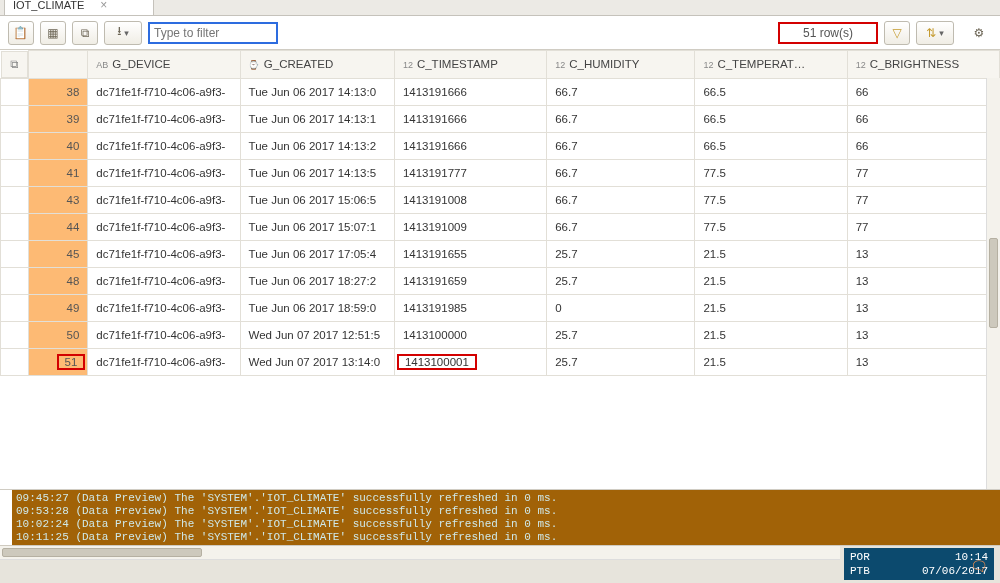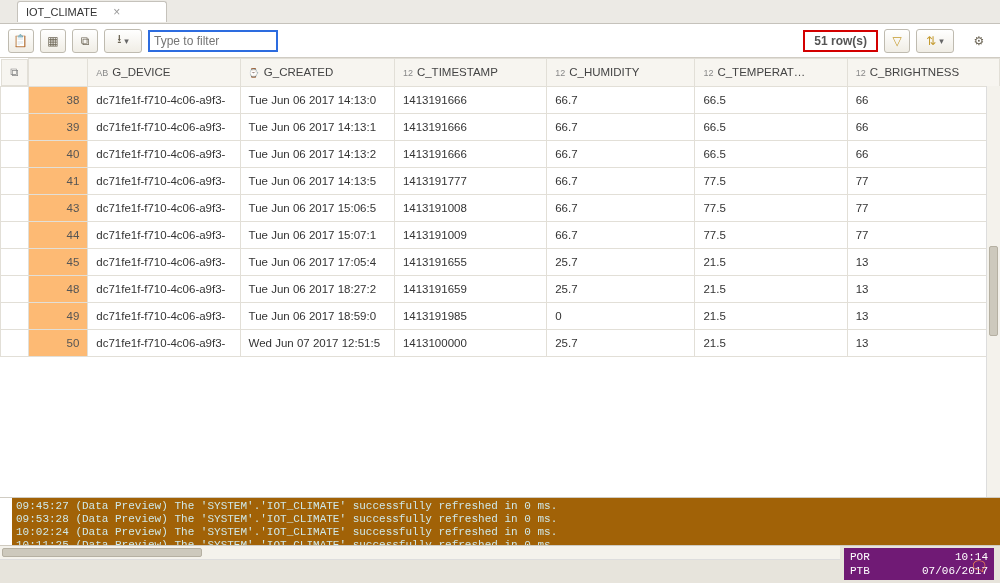--- a/index.html
+++ b/index.html
@@ -1,28 +1,28 @@
 <!DOCTYPE html>
 <html><head>
 <meta charset="utf-8">
 <style>
   * { box-sizing: border-box; margin: 0; padding: 0; }
   html, body { width: 1000px; height: 583px; overflow: hidden; font-family: Arial, Helvetica, sans-serif; font-size: 12px; color: #333; background: #fff; }
 
-  .tab-bar { height: 24px; background: #eceae5; border-bottom: 1px solid #c5c2bb; display: flex; align-items: center; padding-left: 17px; }
+  .tab-bar { height: 16px; background: #eceae5; border-bottom: 1px solid #c5c2bb; display: flex; align-items: flex-end; padding-left: 4px; }
   .tab { height: 21px; background: #fff; border: 1px solid #c5c2bb; border-bottom: none; border-radius: 3px 3px 0 0; padding: 0 8px; display: flex; align-items: center; gap: 16px; font-size: 11px; color: #333; min-width: 150px; }
   .tab .x { color: #999; font-size: 12px; }
 
   .toolbar { height: 34px; background: #fff; border-bottom: 1px solid #d0ccc3; display: flex; align-items: center; padding: 0 8px; gap: 6px; }
   .toolbar .btn { width: 26px; height: 24px; border: 1px solid #bfbbb0; border-radius: 3px; background: linear-gradient(#fff,#f0ede5); display: flex; align-items: center; justify-content: center; color: #6c6555; font-size: 12px; }
   .toolbar .btn.dd { width: 38px; }
   .toolbar .btn.dd::after { content: "▾"; font-size: 9px; color: #666; margin-left: 3px; }
   .toolbar .filter-input { width: 130px; height: 22px; border: 2px solid #2d6cdf; padding: 0 4px; font-size: 12px; color: #888; }
   .toolbar .spacer { flex: 1; }
-  .row-count { border: 2px solid #d30000; padding: 2px 9px; font-size: 12px; font-weight: bold; color: #555; }
+  .row-count { border: 2px solid #d30000; padding: 2px 23px; font-size: 12px; font-weight: normal; color: #555; }
   .gear { margin-left: 6px; }
 
   .table-wrap { position: relative; height: 440px; overflow: hidden; border-bottom: 1px solid #d0ccc3; }
   table { border-collapse: collapse; width: 100%; table-layout: fixed; }
   th, td { border: 1px solid #e2dfd7; height: 27px; padding: 0 8px; font-size: 11.5px; text-align: left; white-space: nowrap; overflow: hidden; text-overflow: ellipsis; }
   thead th { background: #f7f5f0; font-weight: normal; color: #444; position: relative; }
   col.c-handle { width: 28px; }
   col.c-rownum { width: 58px; }
   col.c-device { width: 150px; }
   col.c-created { width: 152px; }
@@ -34,21 +34,21 @@
   th.rownum { background: #f7f5f0; }
   .type-ico { font-size: 9px; color: #888; margin-right: 4px; }
   .hl-box { display: inline-block; border: 2px solid #d30000; padding: 0 6px; margin: -2px -6px; }
   .scroll-y { position:absolute; right:0; top:28px; bottom:0; width:14px; background:#f4f2ec; border-left:1px solid #ddd; }
   .scroll-thumb { position:absolute; left:2px; right:2px; top:160px; height:90px; background:#cdc9bd; border:1px solid #b5b0a2; border-radius:2px; }
   .corner-handle { display:flex; align-items:center; justify-content:center; color:#888; }
 
   .console { height: 65px; background: #a16207; color: #cfe8e8; font-family: "Courier New", monospace; font-size: 11px; line-height: 13px; padding: 2px 4px; overflow: hidden; white-space: pre; margin-left: 12px; }
 
   .statusbar { position: absolute; bottom: 0; right: 0; left: 0; height: 38px; background: #e7e4dc; border-top: 1px solid #cfcac0; }
-  .status-box { position: absolute; right: 6px; bottom: 3px; width: 150px; height: 32px; background: #701a75; color: #fff; font-family: "Courier New", monospace; font-size: 11px; line-height: 14px; padding: 2px 6px; display:flex; justify-content:space-between; }
+  .status-box { position: absolute; right: 6px; bottom: 3px; width: 150px; height: 32px; background: #0c4a6e; color: #fff; font-family: "Courier New", monospace; font-size: 11px; line-height: 14px; padding: 2px 6px; display:flex; justify-content:space-between; }
   .status-box .cols { display:flex; flex-direction:column; }
   .status-box .right { text-align:right; }
   .status-icon { color:#ff924a; font-size:14px; position:absolute; right:6px; bottom:6px; }
   .scroll-x { position:absolute; left:0; right:160px; top:0; height:14px; background:#f4f2ec; border-bottom:1px solid #ddd; }
   .scroll-x .thumb { position:absolute; top:2px; bottom:2px; left:2px; width:200px; background:#cdc9bd; border:1px solid #b5b0a2; border-radius:2px; }
 </style>
 </head>
 <body>
 
 <div class="tab-bar">
@@ -189,20 +189,30 @@
         <tr>
           <td></td>
           <td class="rownum">50</td>
           <td>dc71fe1f-f710-4c06-a9f3-</td>
           <td>Wed Jun 07 2017 12:51:5</td>
           <td>1413100000</td>
           <td>25.7</td>
           <td>21.5</td>
           <td>13</td>
         </tr>
+        <tr>
+          <td></td>
+          <td class="rownum"><span class="hl-box">51</span></td>
+          <td>dc71fe1f-f710-4c06-a9f3-</td>
+          <td>Wed Jun 07 2017 13:14:0</td>
+          <td><span class="hl-box">1413100001</span></td>
+          <td>25.7</td>
+          <td>21.5</td>
+          <td>13</td>
+        </tr>
       </tbody>
   </table>
   <div class="scroll-y">
     <div class="scroll-thumb"></div>
   </div>
 </div>
 
 <div class="console" id="console">09:45:27 (Data Preview) The 'SYSTEM'.'IOT_CLIMATE' successfully refreshed in 0 ms.
 09:53:28 (Data Preview) The 'SYSTEM'.'IOT_CLIMATE' successfully refreshed in 0 ms.
 10:02:24 (Data Preview) The 'SYSTEM'.'IOT_CLIMATE' successfully refreshed in 0 ms.

